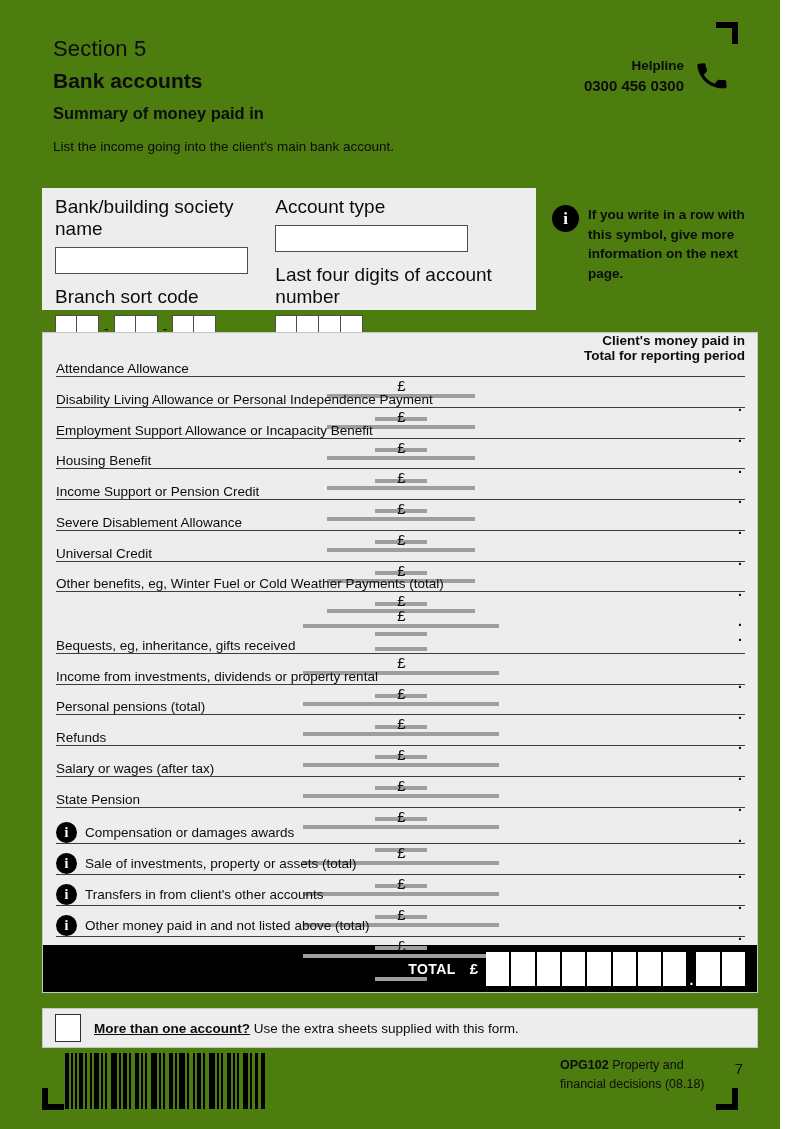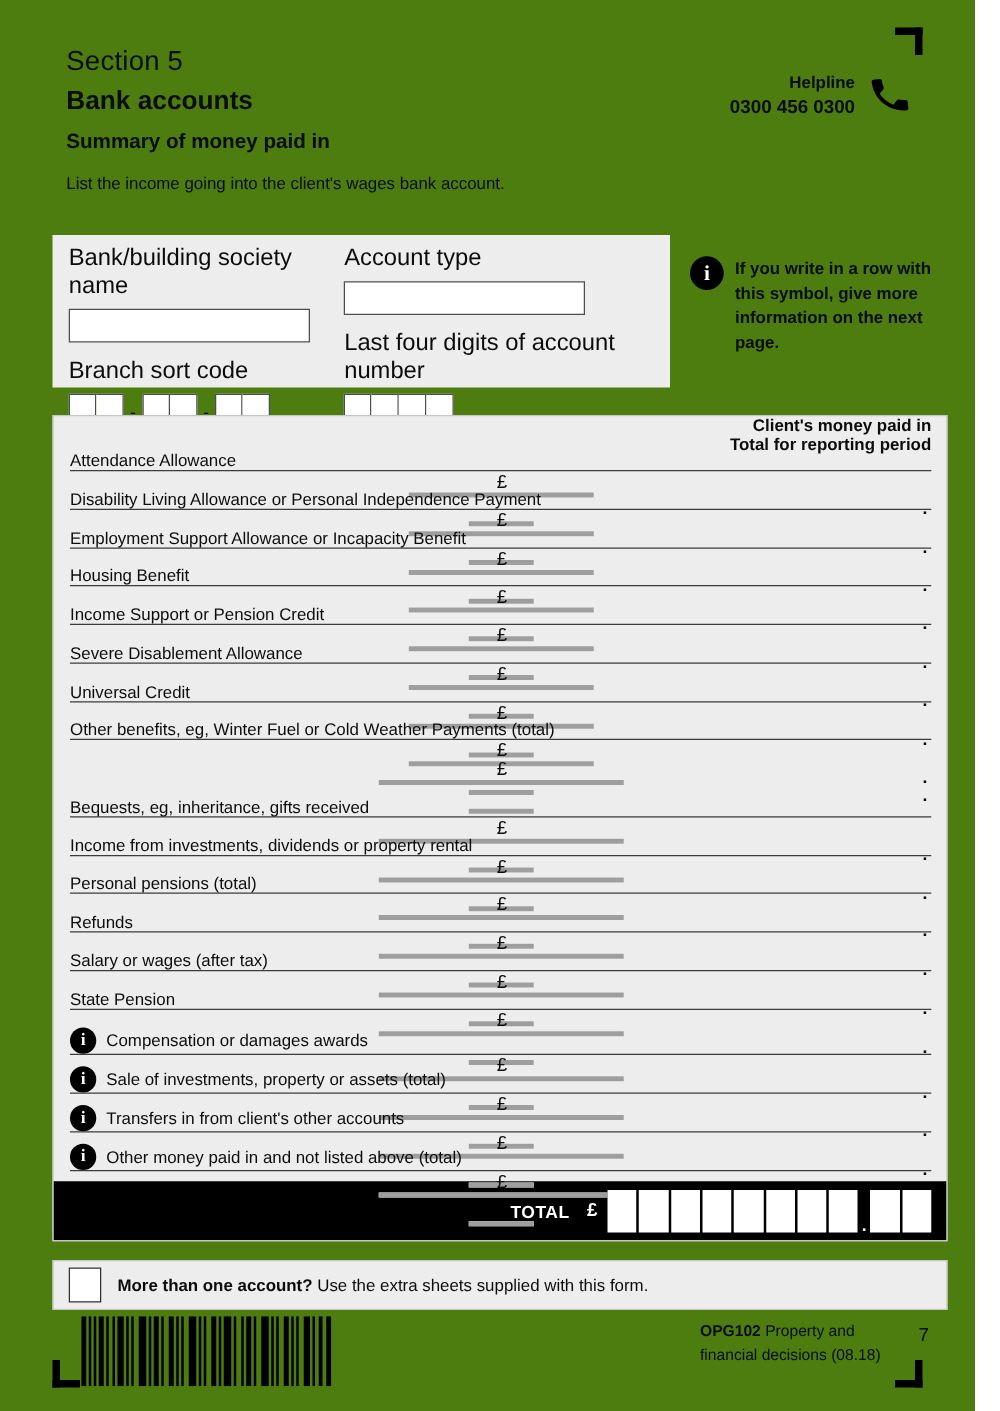--- a/index.html
+++ b/index.html
@@ -68,21 +68,21 @@
   .total-bar .pound-sign { color:#fff; font-weight:700; align-self:center; margin:0 8px 0 14px; }
   .tstrip { display:flex; gap:2px; background:#000; }
   .tstrip .cell { width:23.3px; height:34px; background:#fff; }
   .total-bar .dec-dot { color:#fff; align-self:flex-end; margin-bottom:4px; }
 
   
   .extra-strip { position:absolute; left:42px; top:1008px; width:716px; height:40px; background:#ededed;
     border:1px solid #c6c6c6; display:flex; align-items:center; padding-left:12px; }
   .checkbox { width:26px; height:28px; background:#fff; border:1.5px solid #2e2e2e; margin-right:13px; }
   .extra-text { font-size:13.5px; }
-  .extra-text b { font-weight:700; }
+  .extra-text b { font-weight:700;text-decoration:underline; }
 
   
   .barcode { position:absolute; left:65px; top:1053px; }
   .footer-text { position:absolute; left:560px; top:1056px; font-size:12.5px; line-height:1.5; }
   .footer-text b { font-weight:700; }
   .page-number { position:absolute; left:728px; top:1060px; width:22px; text-align:center; font-size:15px; }
 </style>
 </head>
 <body>
 
@@ -99,21 +99,21 @@
   <div class="helpline">
     <div class="hl-text">
       <div class="hl-label">Helpline</div>
       <div class="hl-number">0300 456 0300</div>
     </div>
     <svg class="phone-icon" viewBox="0 0 24 24">
       <path fill="#000" d="M6.62 10.79c1.44 2.83 3.76 5.14 6.59 6.59l2.2-2.21c.27-.27.67-.36 1.02-.24 1.12.37 2.33.57 3.57.57.55 0 1 .45 1 1V20c0 .55-.45 1-1 1-9.39 0-17-7.61-17-17 0-.55.45-1 1-1h3.5c.55 0 1 .45 1 1 0 1.25.2 2.45.57 3.57.11.35.03.74-.25 1.02l-2.2 2.2z"></path>
     </svg>
   </div>
 
-  <p class="intro">List the income going into the client's wages bank account.</p>
+  <p class="intro">List the income going into the client's main bank account.</p>
 
   <div class="bank-row">
     <div class="bank-box">
       <div class="bank-grid">
         <div class="bank-col">
           <div class="group">
             <div class="f-label">Bank/building society name</div>
             <div class="text-input"></div>
           </div>
           <div class="group">

